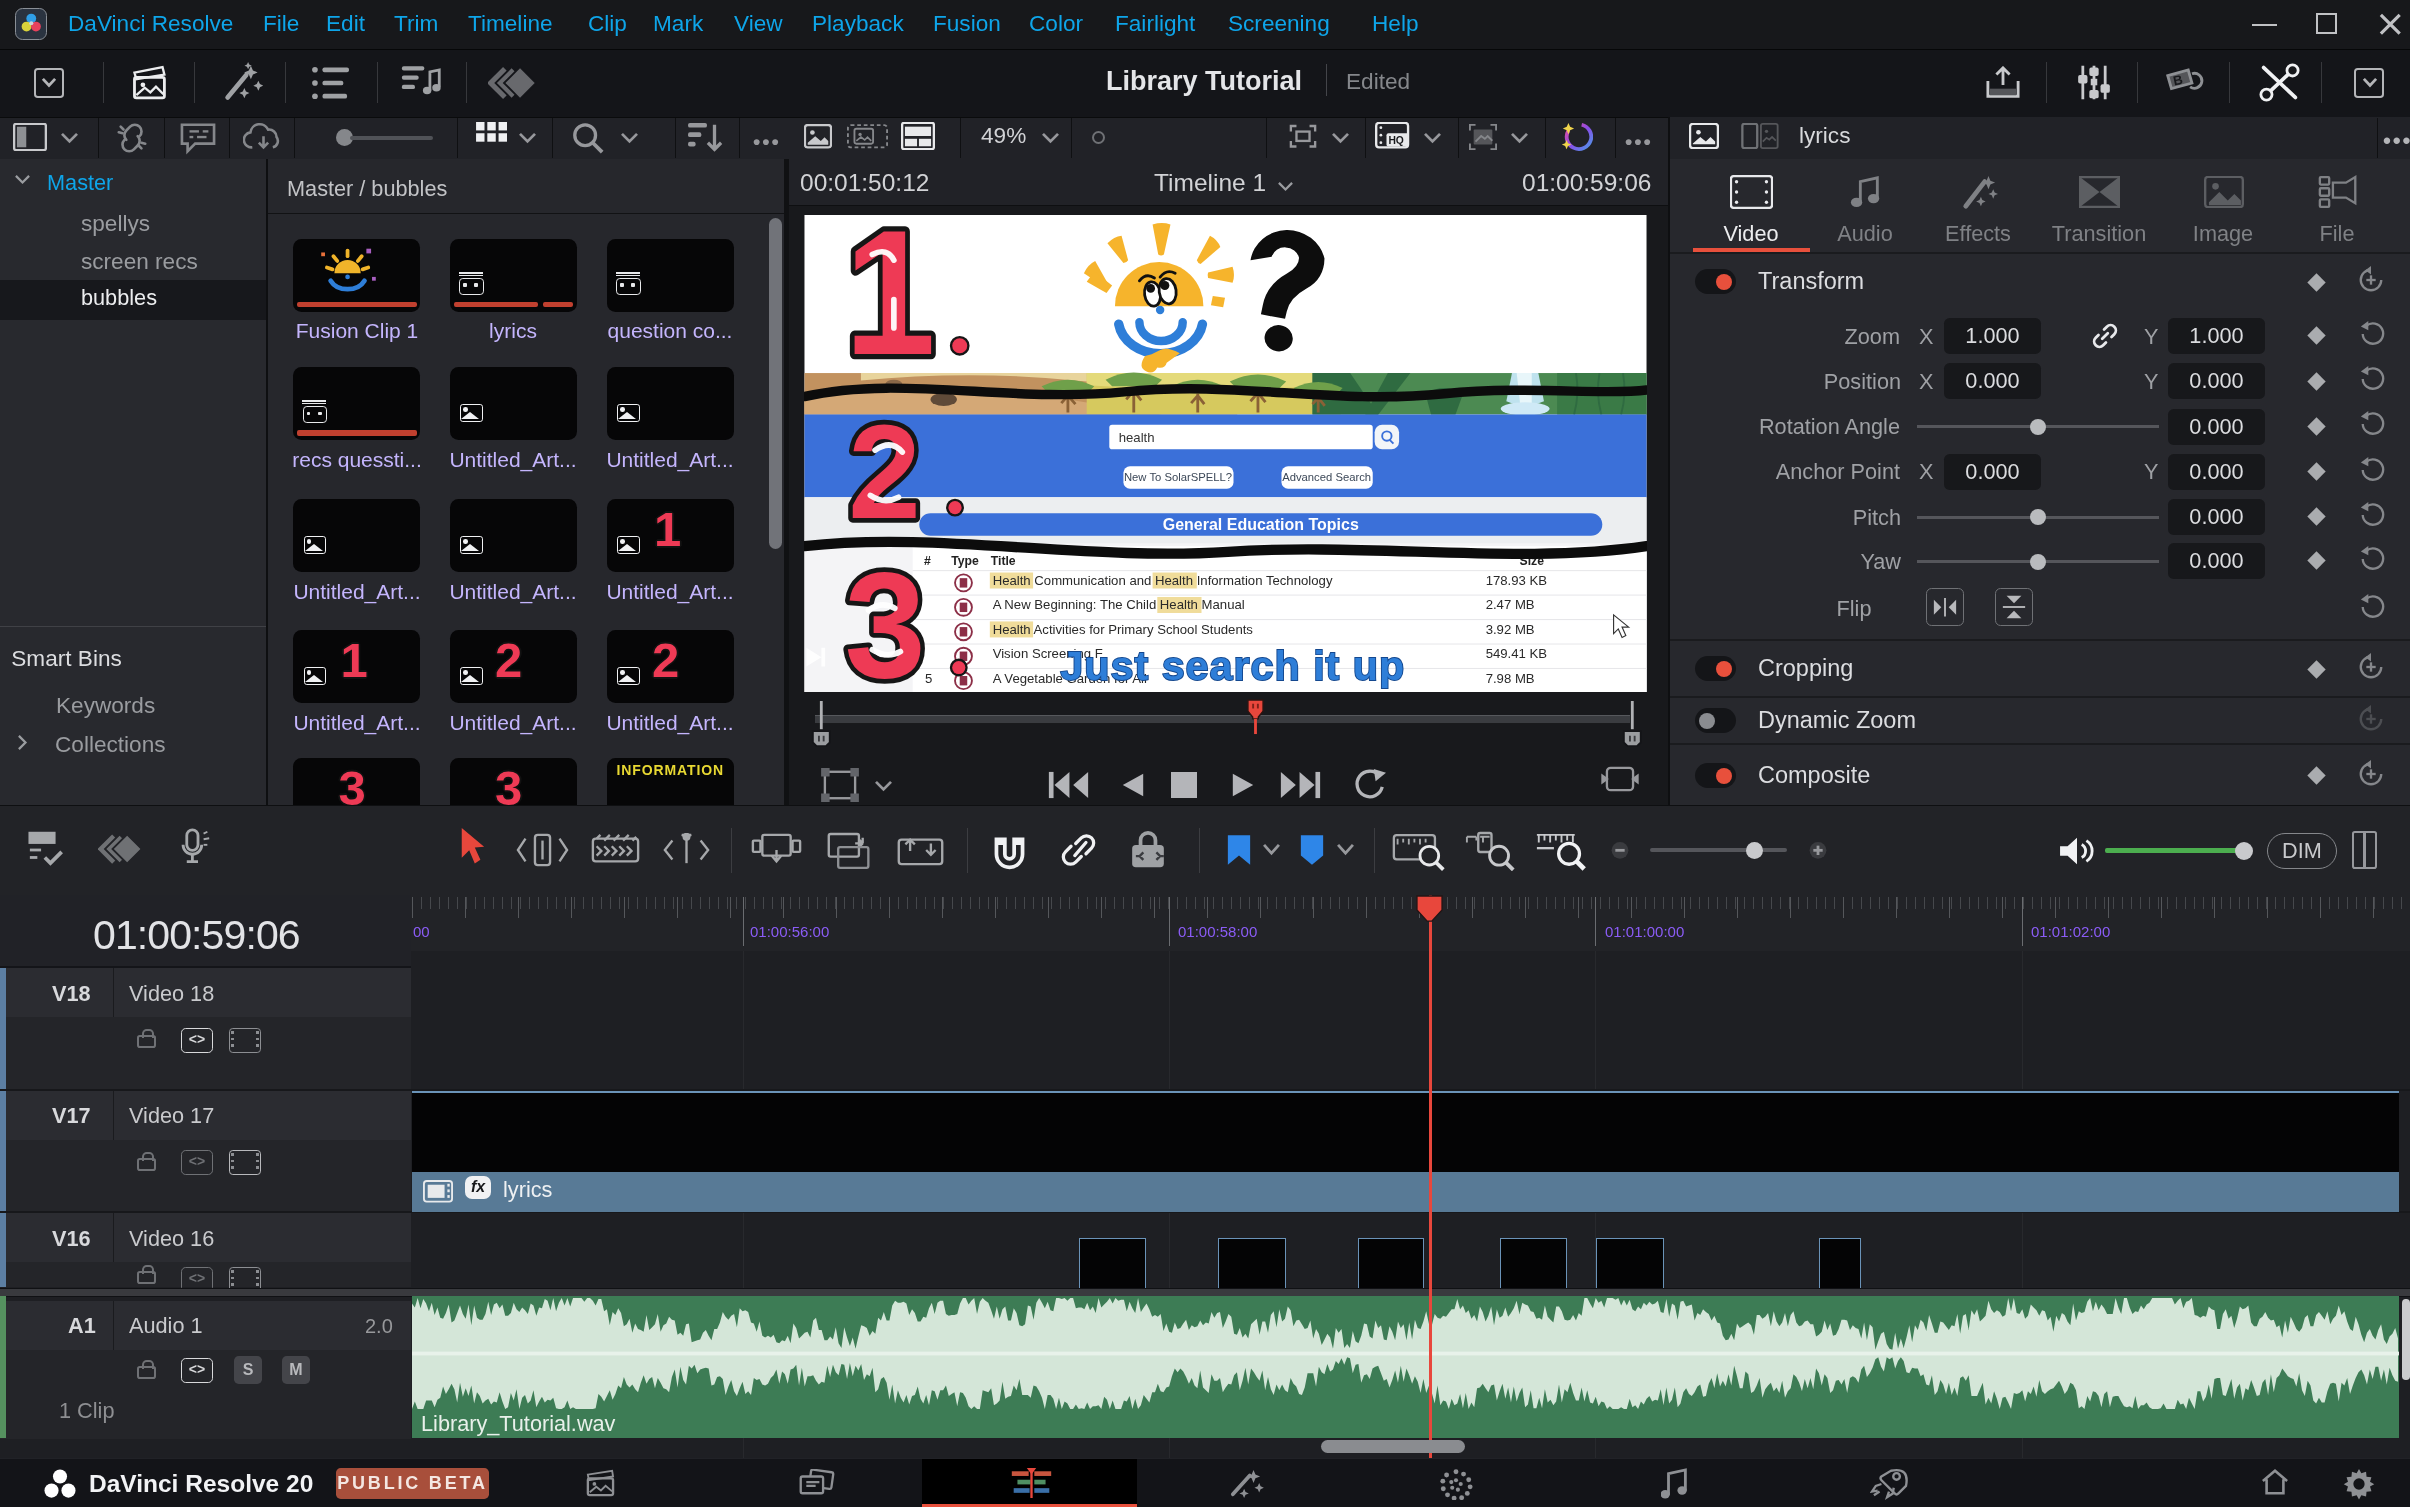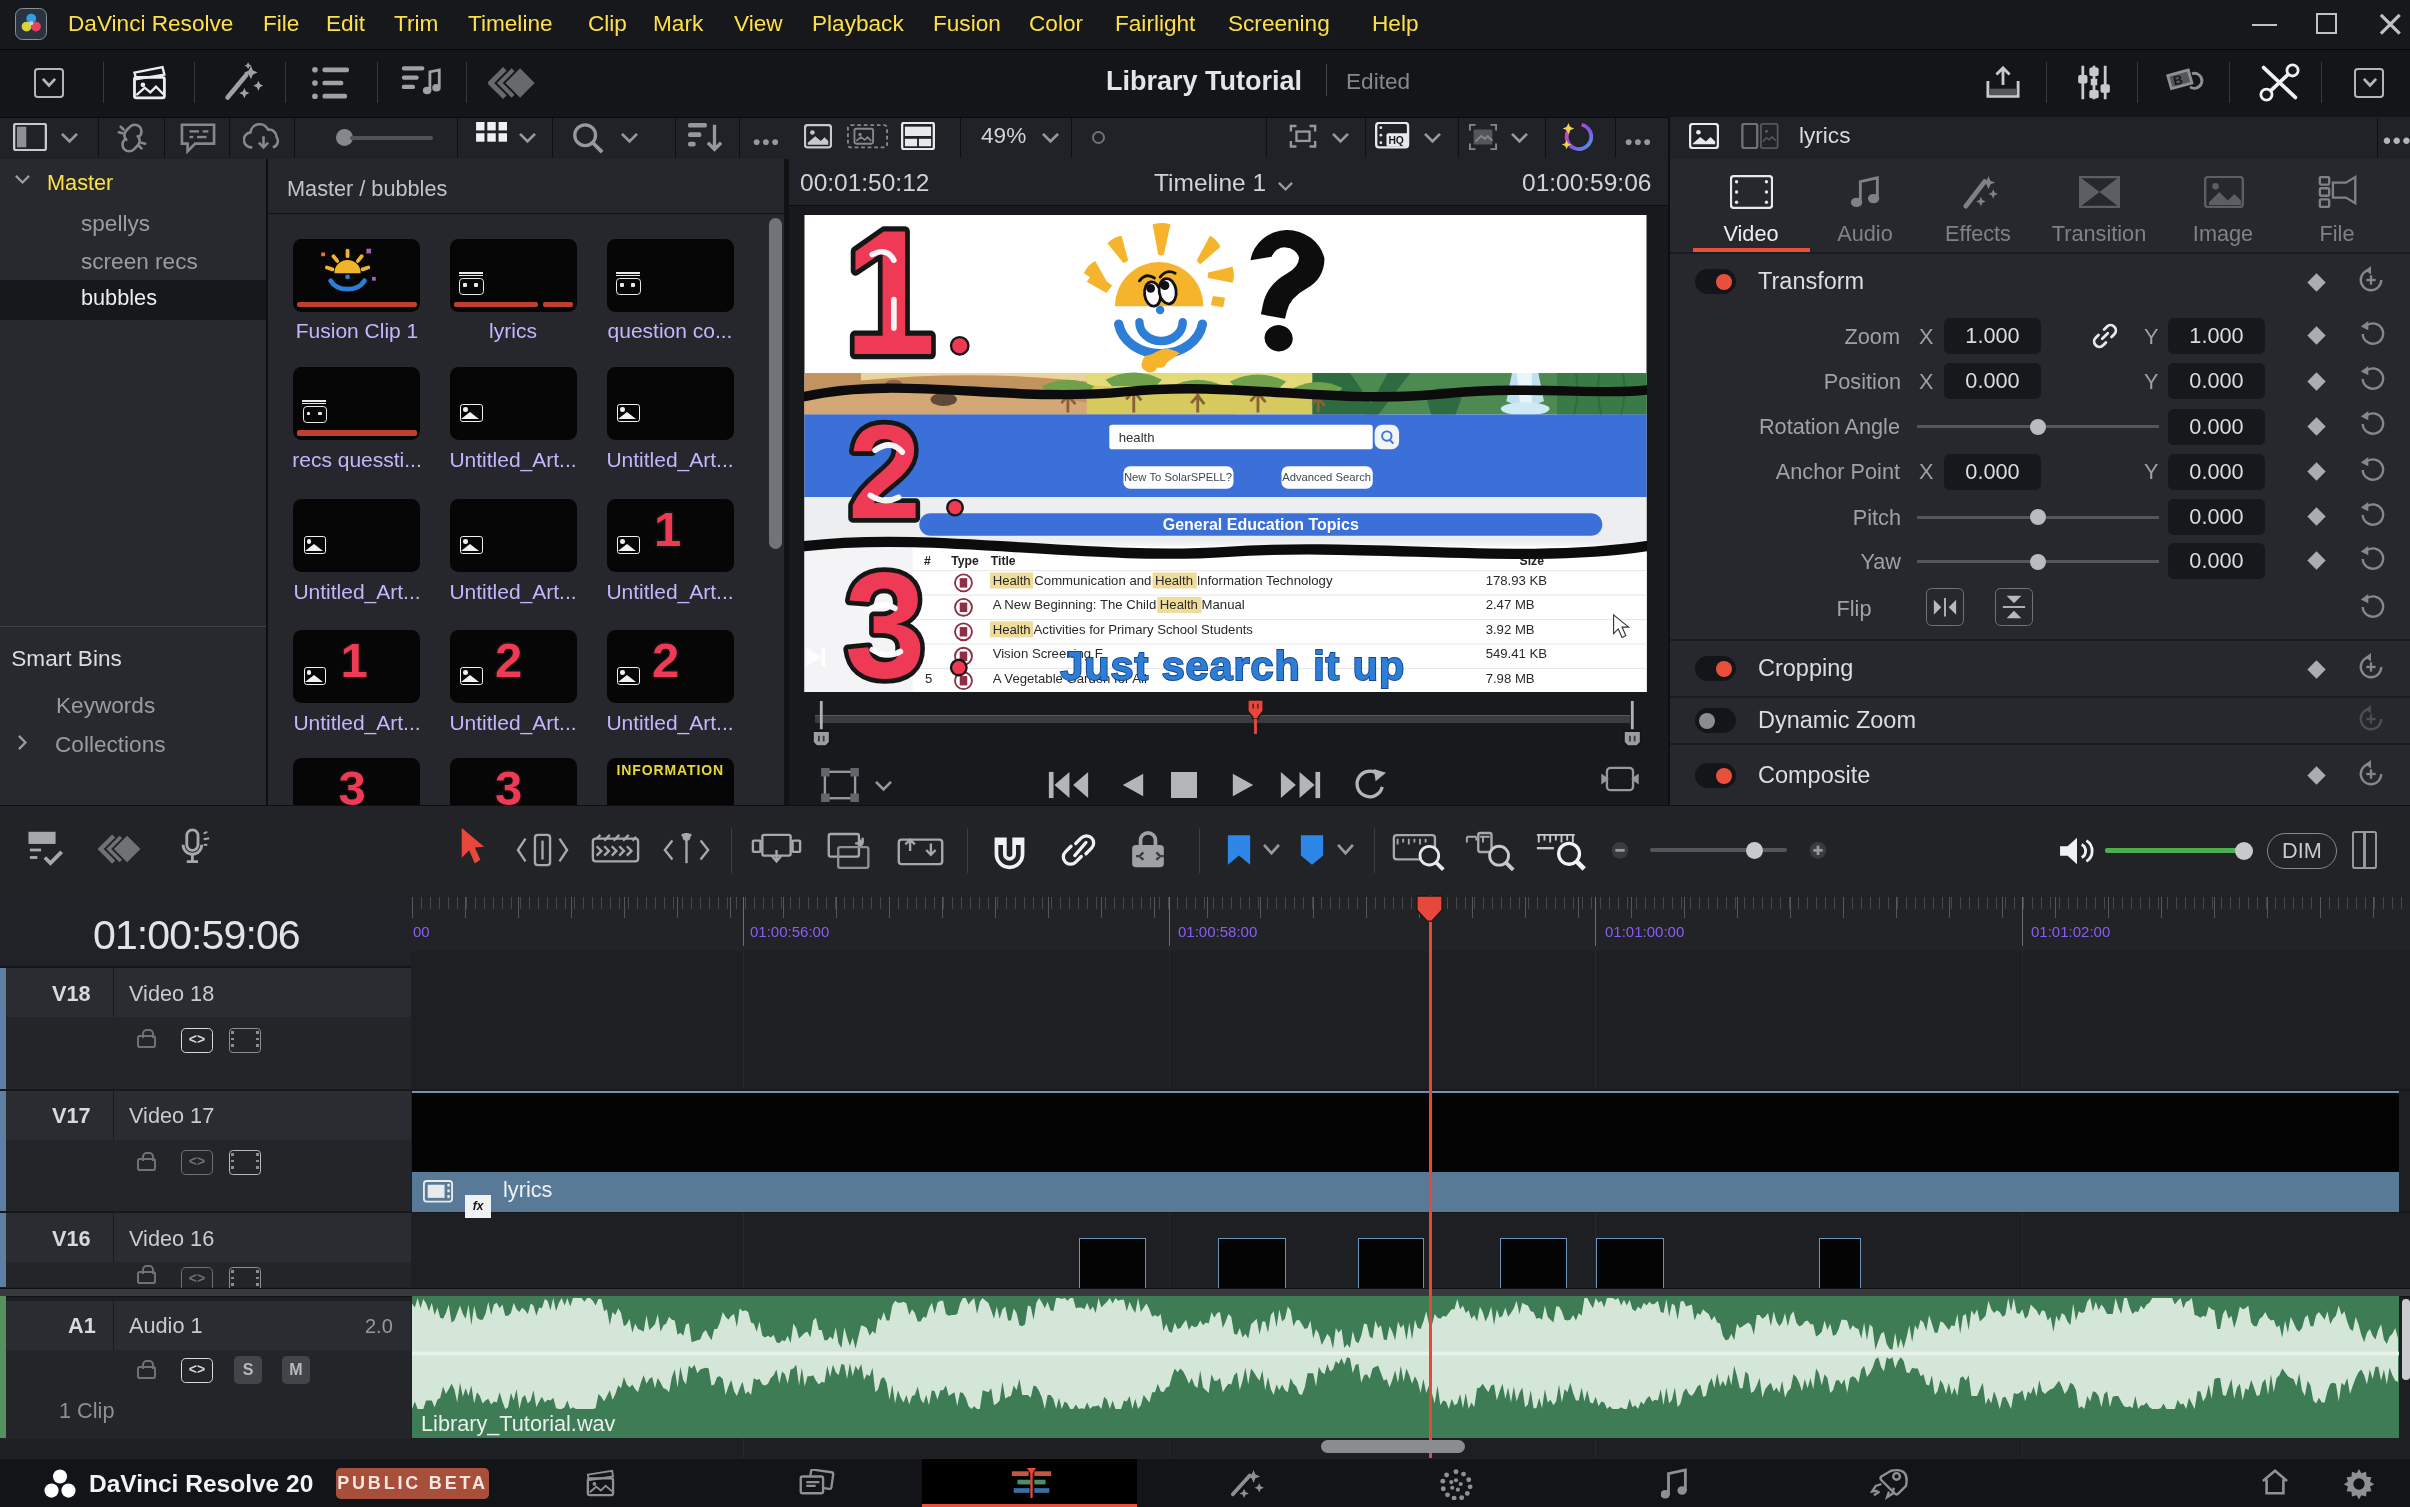--- a/index.html
+++ b/index.html
@@ -1,18 +1,18 @@
 <!DOCTYPE html>
 <html style="font-size:15px"><head><meta charset="utf-8">
 <style>
 *{margin:0;padding:0;box-sizing:border-box}
 html,body{width:2411px;height:1508px;overflow:hidden;background:#212227;font-family:"Liberation Sans",sans-serif}
 #app{position:relative;width:2411px;height:1508px;background:#212227}
 .abs{position:absolute}
-.txt{color:#fde047;font-size:22.6px;white-space:nowrap}
+.txt{color:#0ea5e9;font-size:22.6px;white-space:nowrap}
 .dim{color:#9a9ca0}
 svg{display:block}
 </style></head>
 <body>
 <div id="app">
 
 <div class="abs" id="menubar" style="left:0;top:0;width:2411px;height:49px;background:#17181b"></div>
 
 <div class="abs" style="left:15px;top:7.5px;width:32px;height:32px;border-radius:7.5px;background:#2a3340;border:0.9px solid #8a8f96"></div>
 <svg class="abs" style="left:19px;top:11.3px" width="24.5" height="24.5" viewBox="0 0 26 26">
@@ -1096,21 +1096,21 @@
 <div class="abs" style="left:412px;top:196px;width:1987px;height:1.9px;background:#6a93b8"></div>
 <div class="abs" style="left:412px;top:198px;width:1987px;height:79px;background:#040405"></div>
 <div class="abs" style="left:412px;top:277px;width:1987px;height:40px;background:#587a96"></div>
 <svg class="abs" style="left:423px;top:285px" width="30" height="22.6" viewBox="0 0 32 24">
         <rect x="1" y="1" width="30" height="22" rx="3" fill="none" stroke="#e8eaec" stroke-width="2"></rect>
         <rect x="5" y="5" width="18" height="14" fill="#e8eaec"></rect>
         <rect x="26" y="4" width="2.5" height="3" fill="#e8eaec"></rect>
         <rect x="26" y="10" width="2.5" height="3" fill="#e8eaec"></rect>
         <rect x="26" y="16" width="2.5" height="3" fill="#e8eaec"></rect>
       </svg>
-<div class="abs" style="left:465px;top:300px;width:26px;height:22.6px;background:#f0f1f3;border-radius:0;color:#16171a;font-size:12px;font-weight:bold;font-style:italic;text-align:center;line-height:22.6px">fx</div>
+<div class="abs" style="left:465px;top:281px;width:26px;height:22.6px;background:#f0f1f3;border-radius:7px;color:#16171a;font-size:16px;font-weight:bold;font-style:italic;text-align:center;line-height:22.6px">fx</div>
 <div class="abs" style="left:503px;top:282px;font-size:21.7px;color:#eef0f2">lyrics</div>
 
 <div class="hdr" style="top:318px;height:49px;background:#2b2c31"></div>
 <div class="hdr" style="top:367px;height:25.4px;background:#242529"></div>
 <div class="abs" style="left:0;top:318px;width:5.6px;height:74px;background:#5c7fa3"></div>
 <div class="abs" style="left:52px;top:331px;font-size:21.7px;font-weight:bold;color:#d8d9dc">V16</div>
 <div class="abs" style="left:113px;top:318px;width:0.9px;height:49px;background:#1a1b1e"></div>
 <div class="abs" style="left:129px;top:331px;font-size:21.7px;color:#c9cacd">Video 16</div>
 <div class="lockico" style="left:137px;top:376px"></div>
 <div class="asel" style="left:181px;top:372px;border-color:#6f7175;color:#6f7175">&lt;&gt;</div>

